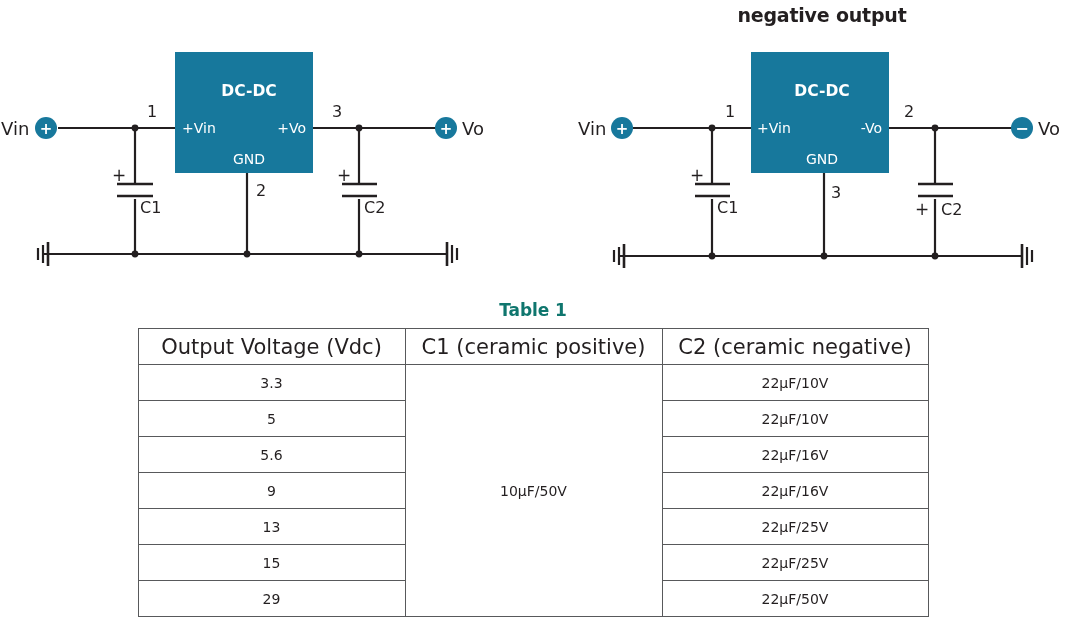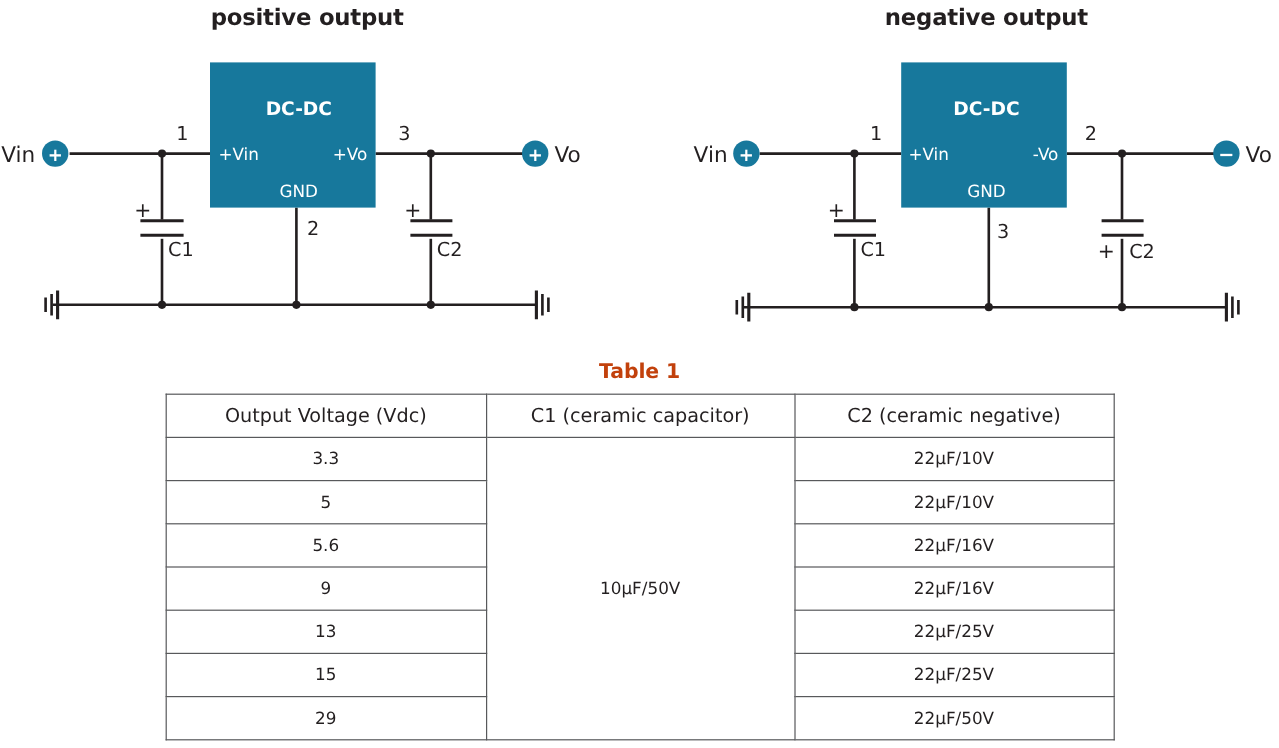--- a/index.html
+++ b/index.html
@@ -42,51 +42,50 @@
   .table-wrap {
     position: absolute;
     left: 0;
     top: 300px;
     width: 1066px;
   }
   .table-caption {
     font-size: 17px;
     font-weight: bold;
     text-align: center;
-    color: #c2410c;
+    color: #0f766e;
     margin: 0 0 8px 0;
     letter-spacing: -0.1px;
   }
   table.spec {
     border-collapse: collapse;
     margin: 0 auto;
     width: 790px;
     table-layout: fixed;
   }
   table.spec td, table.spec th {
     border: 1.3px solid #58595b;
     text-align: center;
     font-weight: normal;
     font-size: 14px;
     color: #231f20;
     height: 35px;
     padding: 0 4px;
     background: #ffffff;
   }
-  table.spec th { font-size: 16px; }
+  table.spec th { font-size: 21px; }
   .col-v  { width: 267px; }
   .col-c1 { width: 257px; }
   .col-c2 { width: 266px; }
 </style>
 </head>
 <body>
 
 <div class="circuits">
 
-  <div class="circuit-title" id="title-pos">positive output</div>
 
   <div class="circuit-title" id="title-neg">negative output</div>
 
   <svg class="schematic" width="1066" height="292" viewBox="0 0 1066 292">
 
     <g>
 
       <line x1="58" y1="128" x2="175" y2="128" stroke="#231f20" stroke-width="2.2"></line>
 
       <line x1="313" y1="128" x2="437" y2="128" stroke="#231f20" stroke-width="2.2"></line>
@@ -220,21 +219,21 @@
 
   <table class="spec">
     <colgroup>
       <col class="col-v">
         <col class="col-c1">
         <col class="col-c2">
     </colgroup>
     <thead>
       <tr>
         <th>Output Voltage (Vdc)</th>
-        <th>C1 (ceramic capacitor)</th>
+        <th>C1 (ceramic positive)</th>
         <th>C2 (ceramic negative)</th>
       </tr>
     </thead>
     <tbody>
       <tr>
         <td>3.3</td>
         <td rowspan="7">10µF/50V</td>
         <td>22µF/10V</td>
       </tr>
       <tr>

